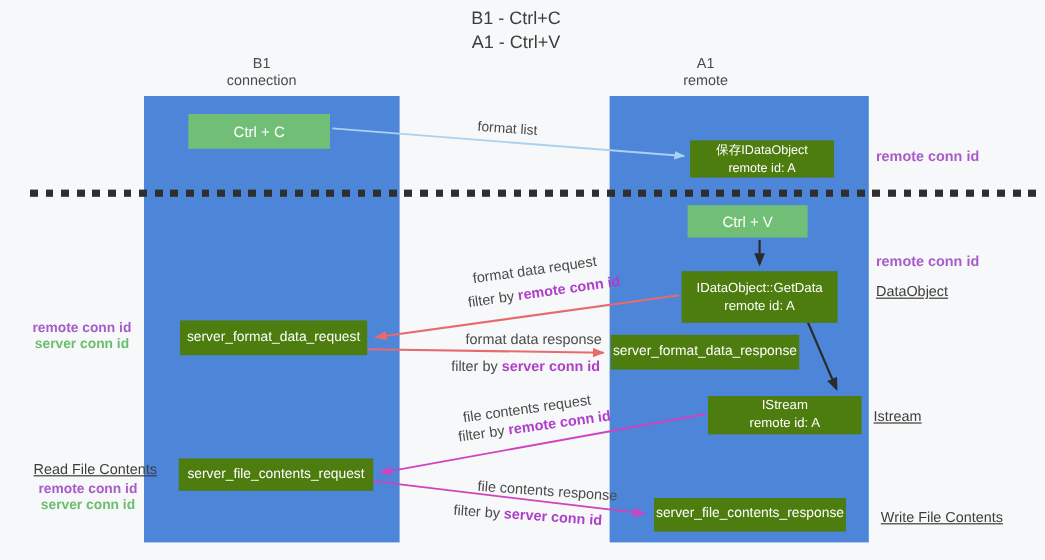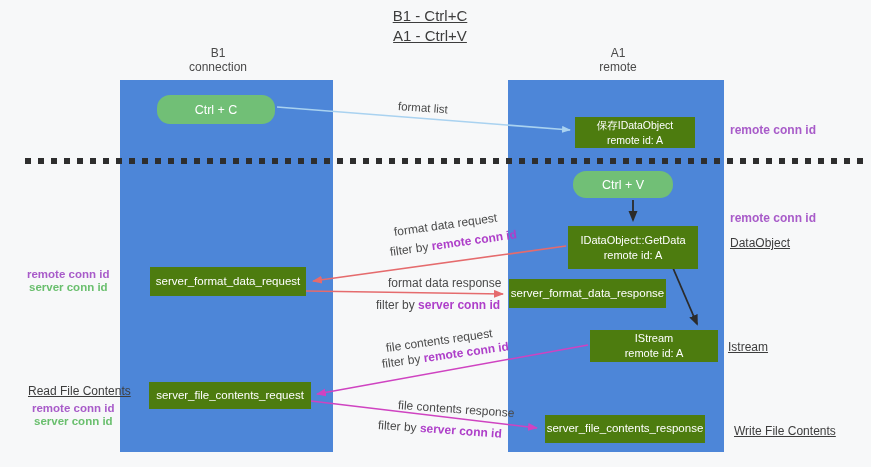--- a/index.html
+++ b/index.html
@@ -3,37 +3,37 @@
 <meta charset="utf-8">
 <style>
   html,body { margin:0; padding:0; background:#ffffff; }
   .canvas {
     position:relative; width:871px; height:467px;
     background:#f7f8f9; overflow:hidden;
     font-family:"Liberation Sans", sans-serif;
   }
   .title {
     position:absolute; left:280px; top:6px; width:300px;
-    text-align:center; font-size:15px; line-height:1.3; color:#3d3d3d;text-decoration:underline;
+    text-align:center; font-size:15px; line-height:1.3; color:#3d3d3d;
   }
   .lane-header {
     position:absolute; width:116px; text-align:center;
     font-size:12px; line-height:1.2; color:#4a4a4a;
   }
   .lane { position:absolute; background:#4d86d8; }
   .divider {
     position:absolute; left:25px; top:158px; width:844px; height:6px;
     background:repeating-linear-gradient(to right,#2e2e2e 0 6.5px,transparent 6.5px 13px);
   }
   .node {
     position:absolute; display:flex; flex-direction:column;
     align-items:center; justify-content:center;
     color:#ffffff; text-align:center; white-space:nowrap;
   }
-  .green-node { background:#71bf76; font-size:12.5px;border-radius:13px; }
+  .green-node { background:#71bf76; font-size:12.5px; }
   .orange-node { background:#4d7c0f; font-size:11px; line-height:1.35; }
   .lbl { position:absolute; font-size:12px; color:#4a4a4a; white-space:nowrap; }
   .sm { font-size:11.5px; }
   .purple { color:#a85bc9; font-weight:bold; }
   .fkey { color:#ae3fc9; font-weight:bold; }
   .greent { color:#6abf6e; font-weight:bold; }
   .dark { color:#3d3d3d;text-decoration:underline; }
   .rotn8 { transform:rotate(-8deg); transform-origin:left center; }
   .rotp4 { transform:rotate(4deg); transform-origin:left center; }
   svg.arrows { position:absolute; left:0; top:0; pointer-events:none; }
@@ -45,21 +45,21 @@
 
   <div class="title">
     <div>B1 - Ctrl+C</div>
     <div>A1 - Ctrl+V</div>
   </div>
 
   <div class="lane-header" style="left:160px;top:46px">
     <div>B1</div>
     <div>connection</div>
   </div>
-  <div class="lane-header" style="left:560px;top:46px">
+  <div class="lane-header" style="left:530px;top:46px">
     <div>A1</div>
     <div>remote</div>
   </div>
 
   <div class="lane" style="left:120px;top:80px;width:213px;height:372px"></div>
   <div class="lane" style="left:508px;top:80px;width:216px;height:372px"></div>
 
   <div class="divider"></div>
 
   <svg class="arrows" width="871" height="467" viewBox="0 0 871 467">

